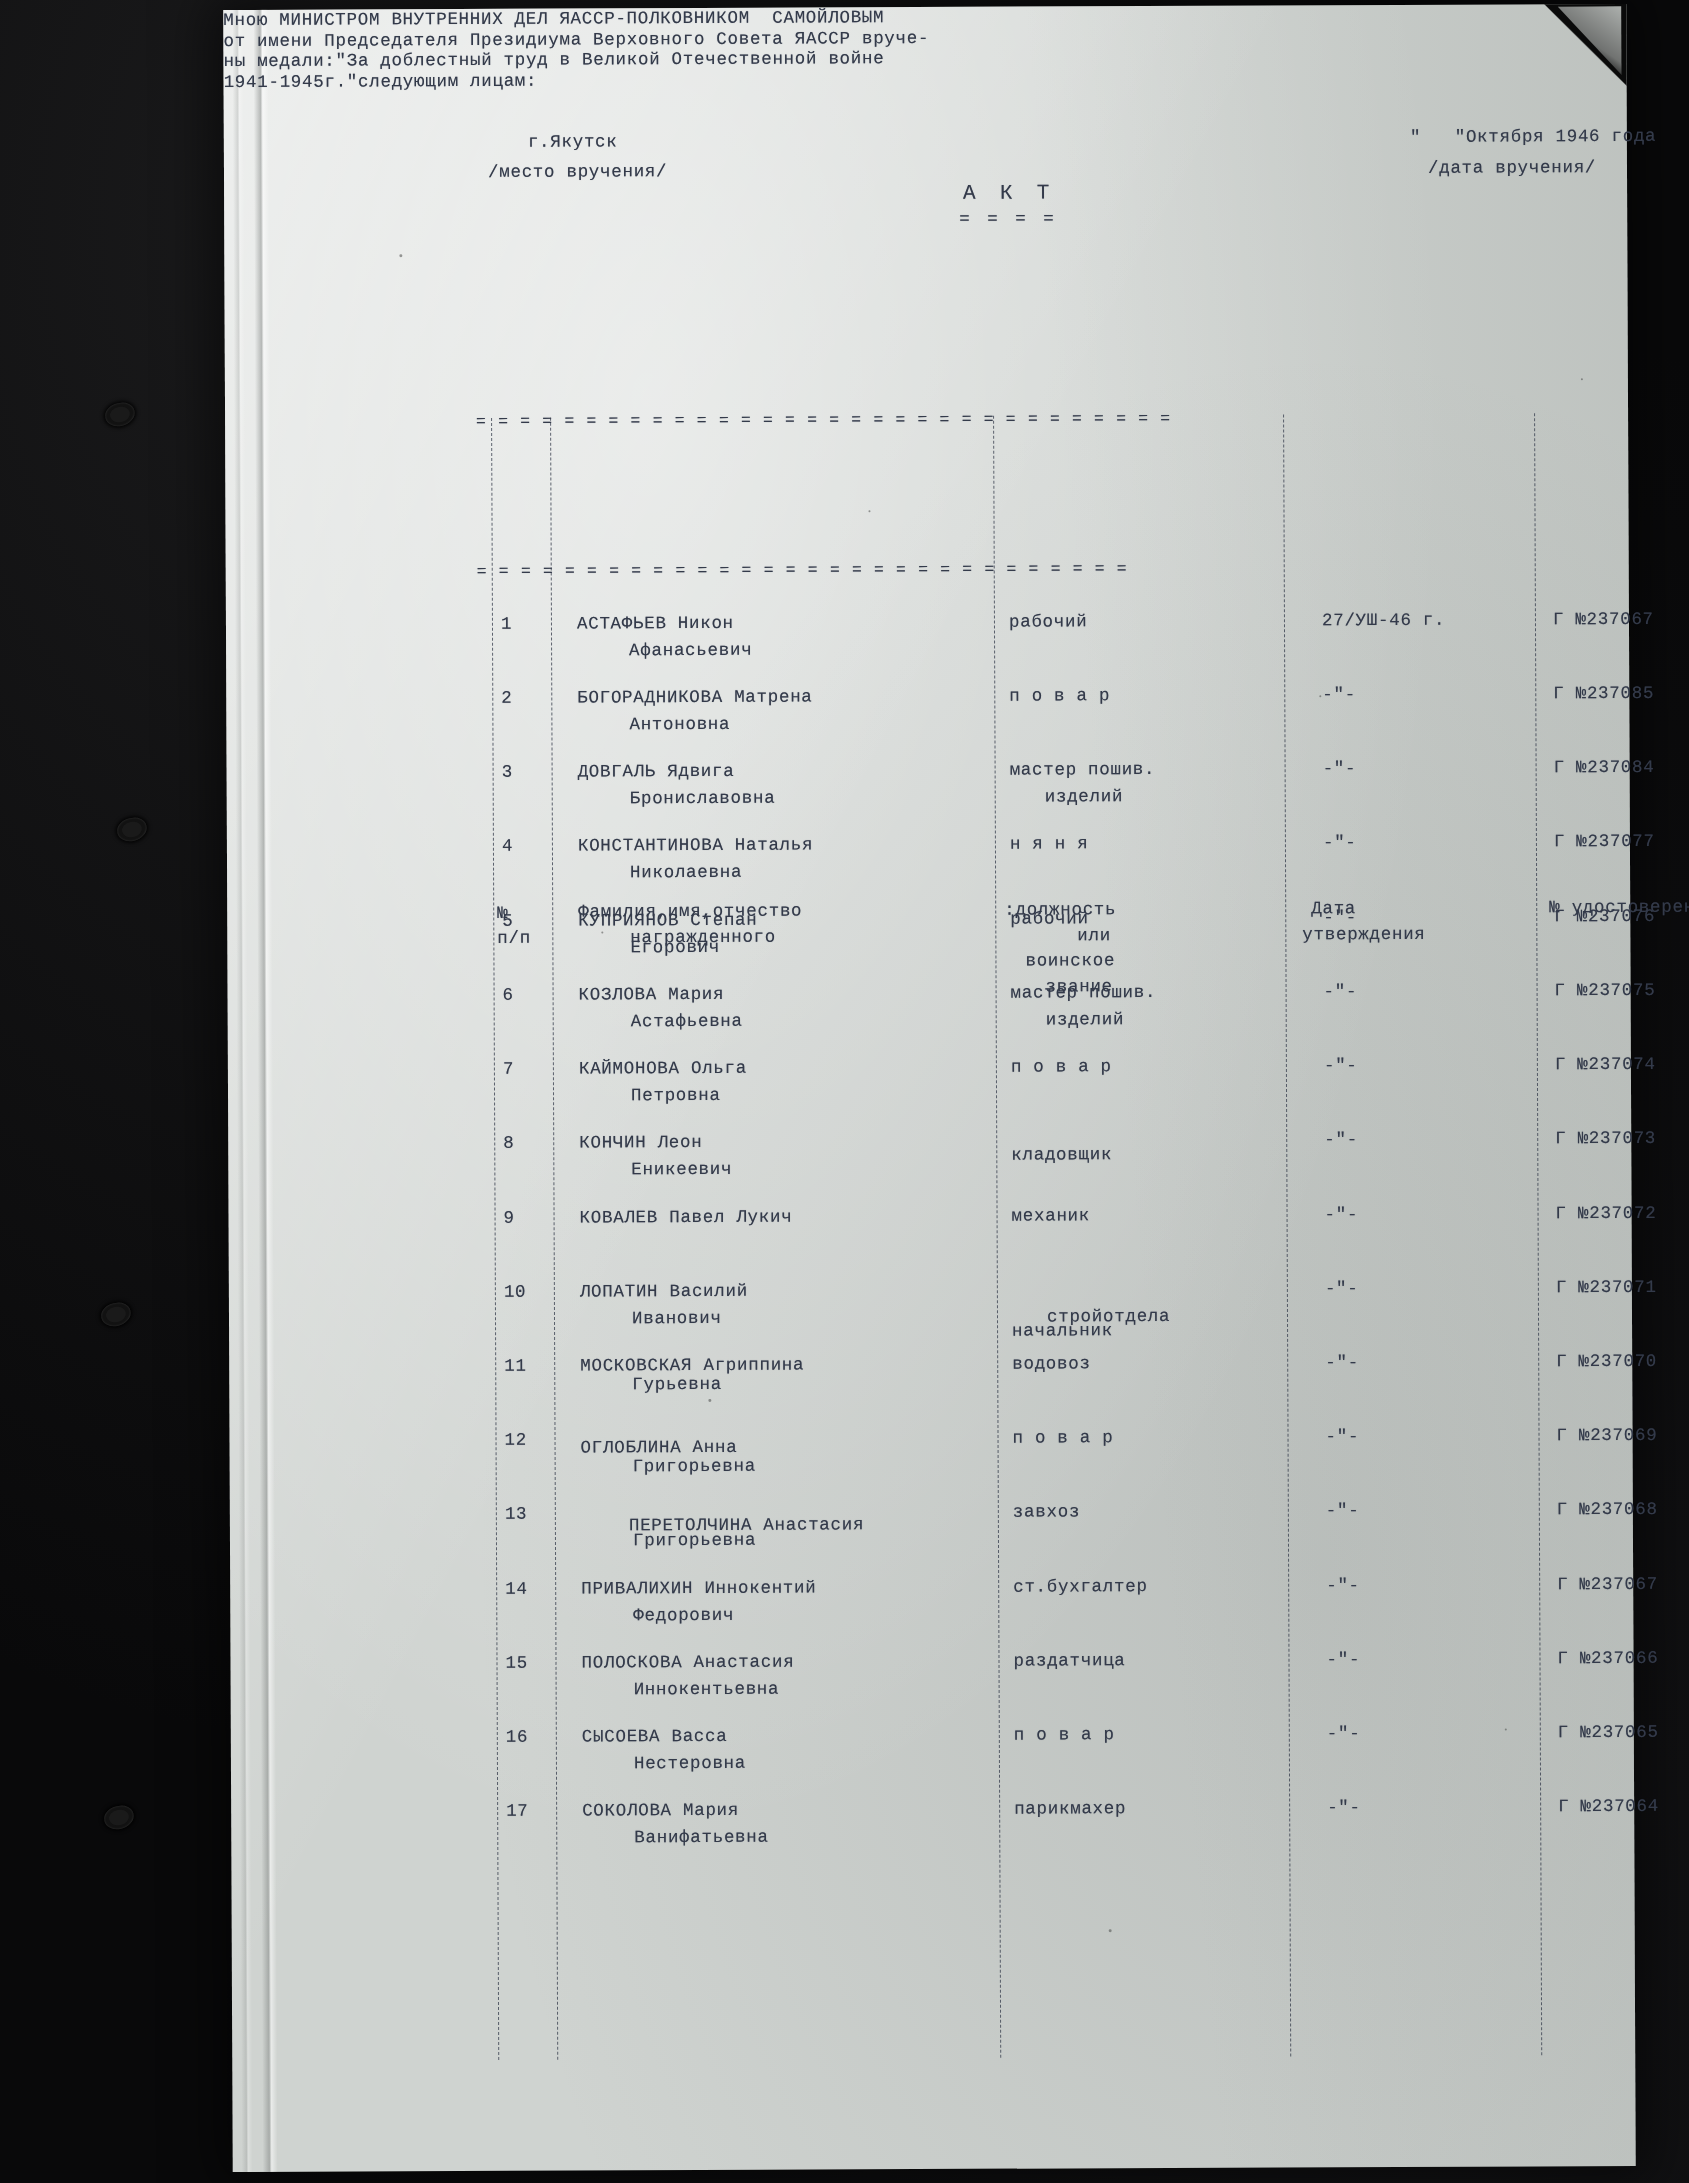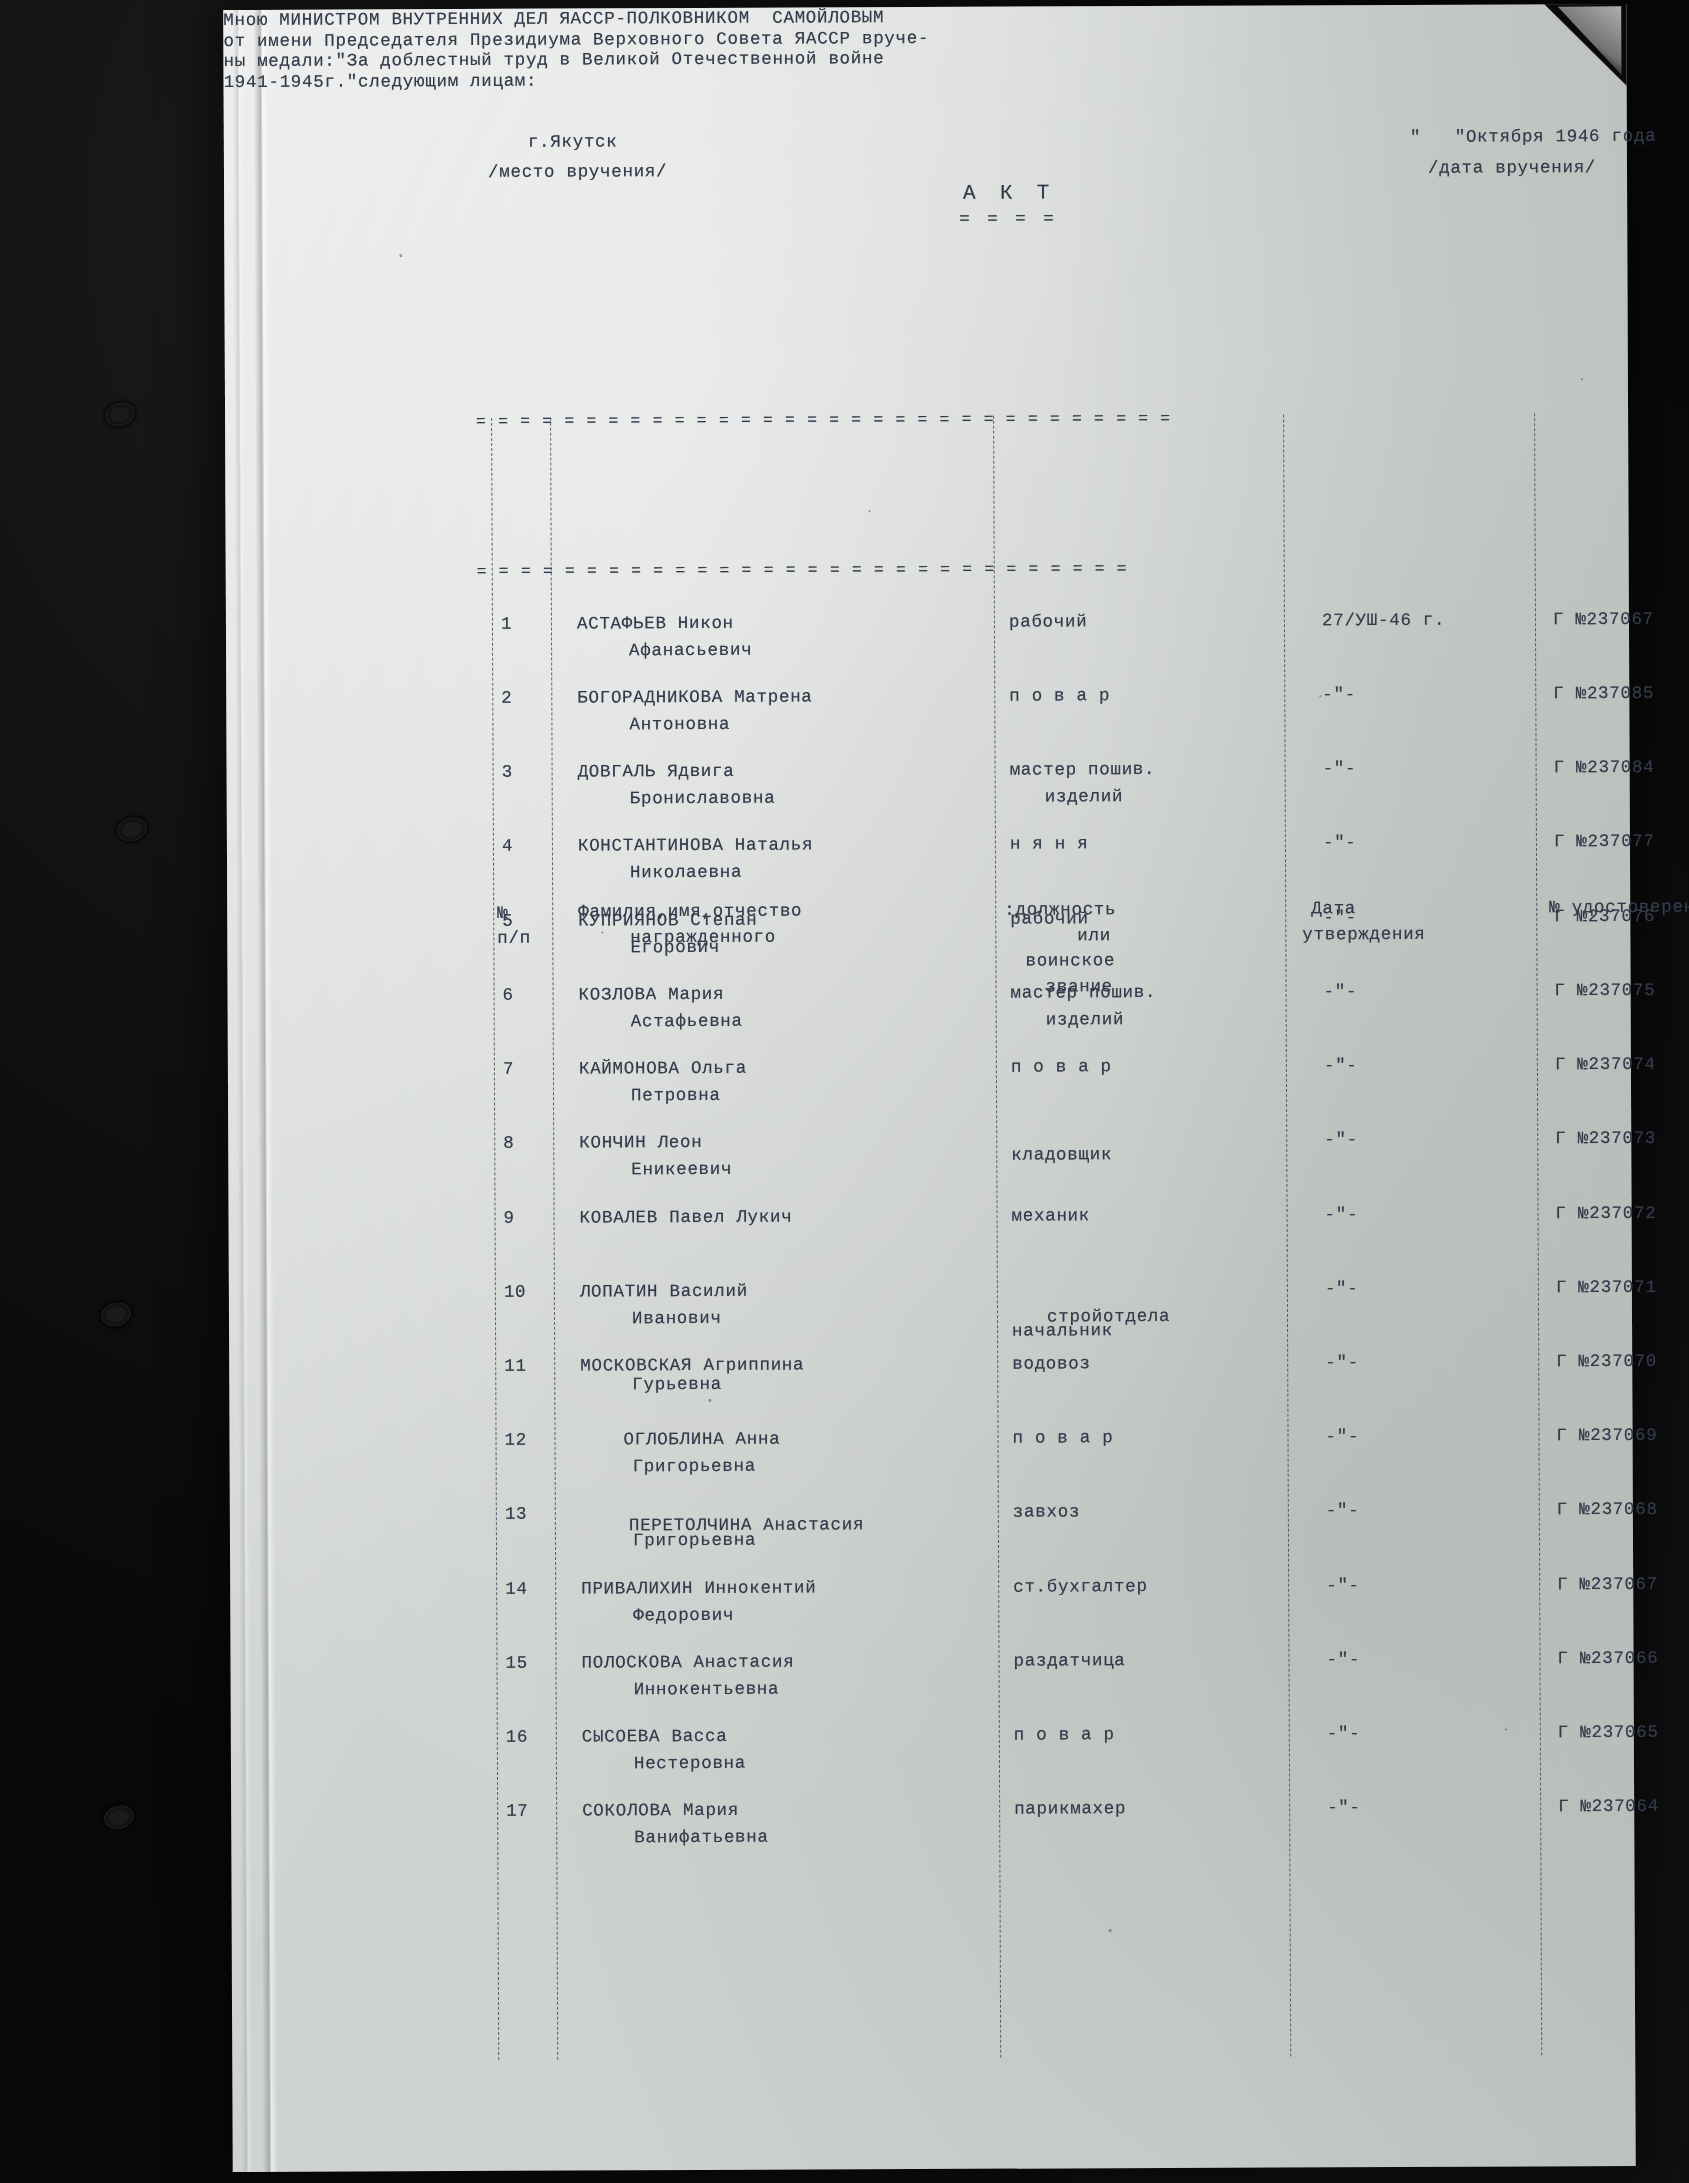--- a/index.html
+++ b/index.html
@@ -318,21 +318,21 @@
         <div class="row" style="top: 1347px;">
           <div class="cell c-num" style="top: 0px;">11</div>
           <div class="cell c-name" style="top: 0px;">МОСКОВСКАЯ Агриппина</div>
           <div class="cell c-name2" style="top: 19px;">Гурьевна</div>
           <div class="cell c-pos" style="top: 0px;">водовоз</div>
           <div class="cell c-date" style="top: 0px;">-"-</div>
           <div class="cell c-id" style="top: 0px;">Г №237070</div>
         </div>
         <div class="row" style="top: 1421px;">
           <div class="cell c-num" style="top: 0px;">12</div>
-          <div class="cell c-name" style="top: 0px; margin-left: 43px;">ОГЛОБЛИНА Анна</div>
+          <div class="cell c-name" style="top: 8px;">ОГЛОБЛИНА Анна</div>
           <div class="cell c-name2" style="top: 27px;">Григорьевна</div>
           <div class="cell c-pos" style="top: 0px;">п о в а р</div>
           <div class="cell c-date" style="top: 0px;">-"-</div>
           <div class="cell c-id" style="top: 0px;">Г №237069</div>
         </div>
         <div class="row" style="top: 1495px;">
           <div class="cell c-num" style="top: 0px;">13</div>
           <div class="cell c-name" style="top: 12px; margin-left: 48px;">ПЕРЕТОЛЧИНА Анастасия</div>
           <div class="cell c-name2" style="top: 27px;">Григорьевна</div>
           <div class="cell c-pos" style="top: 0px;">завхоз</div>

